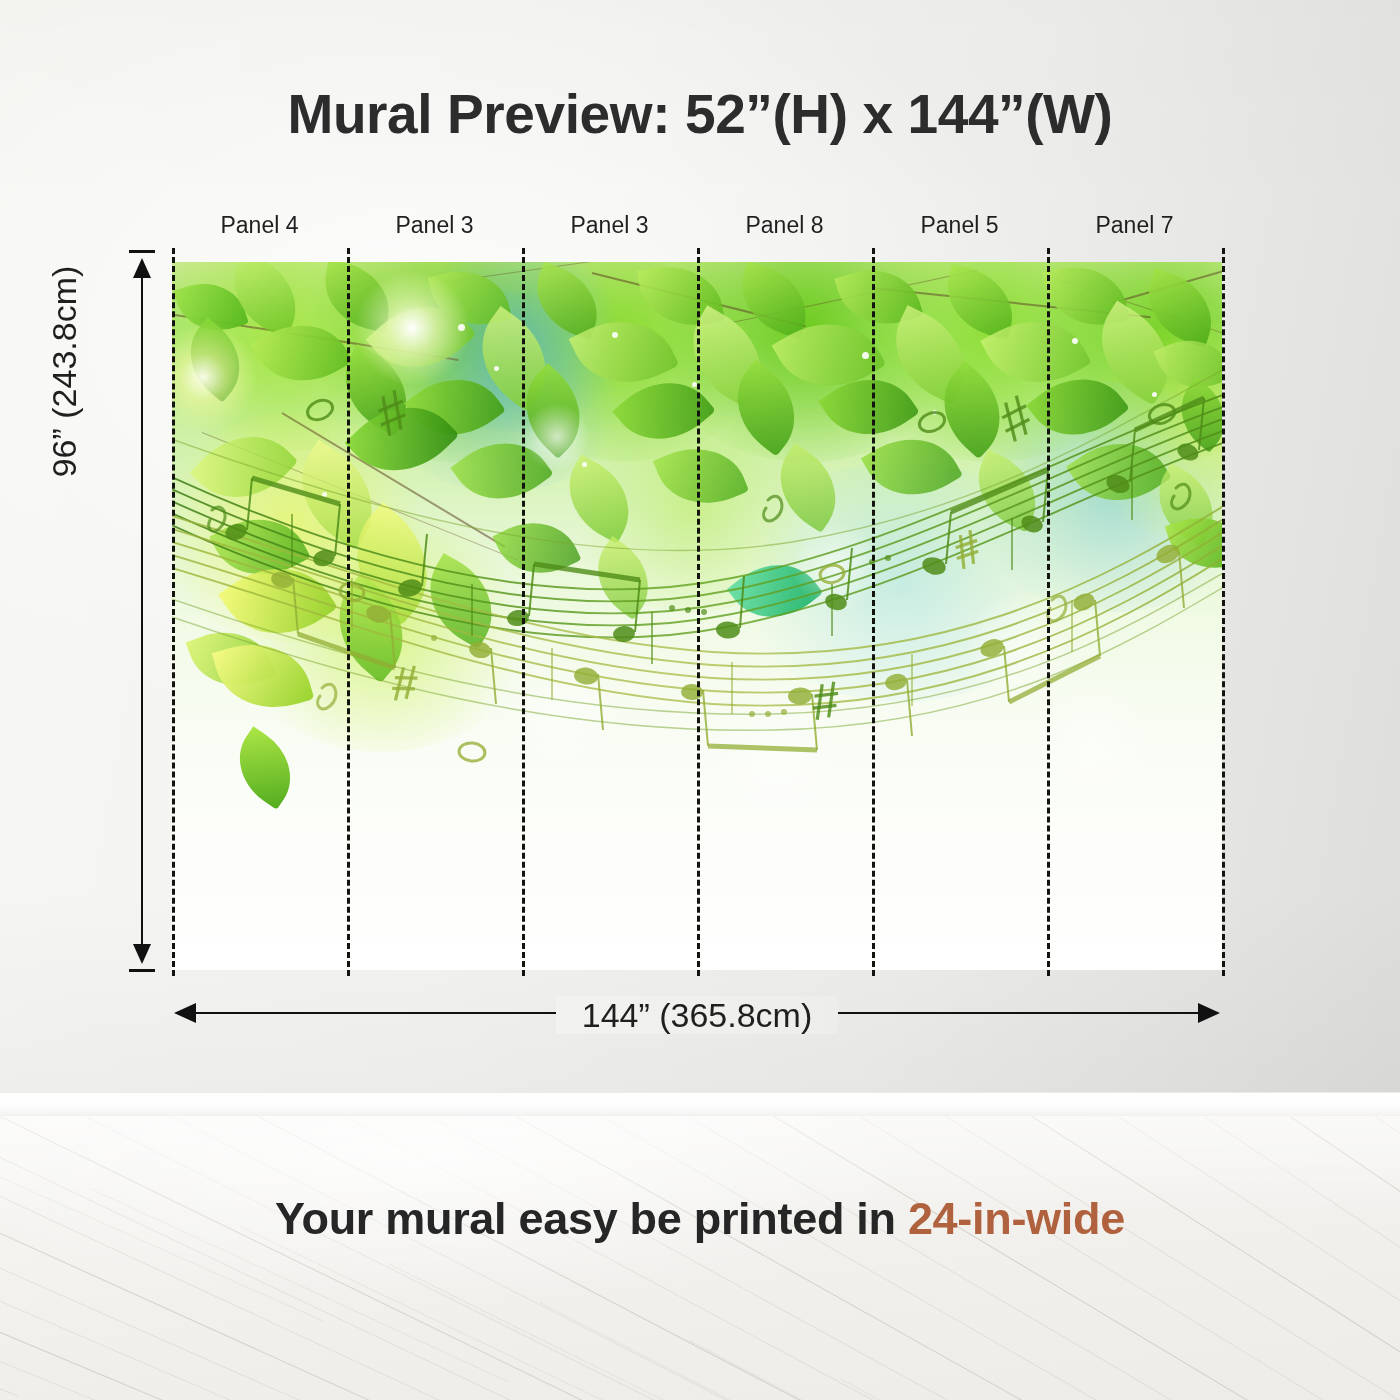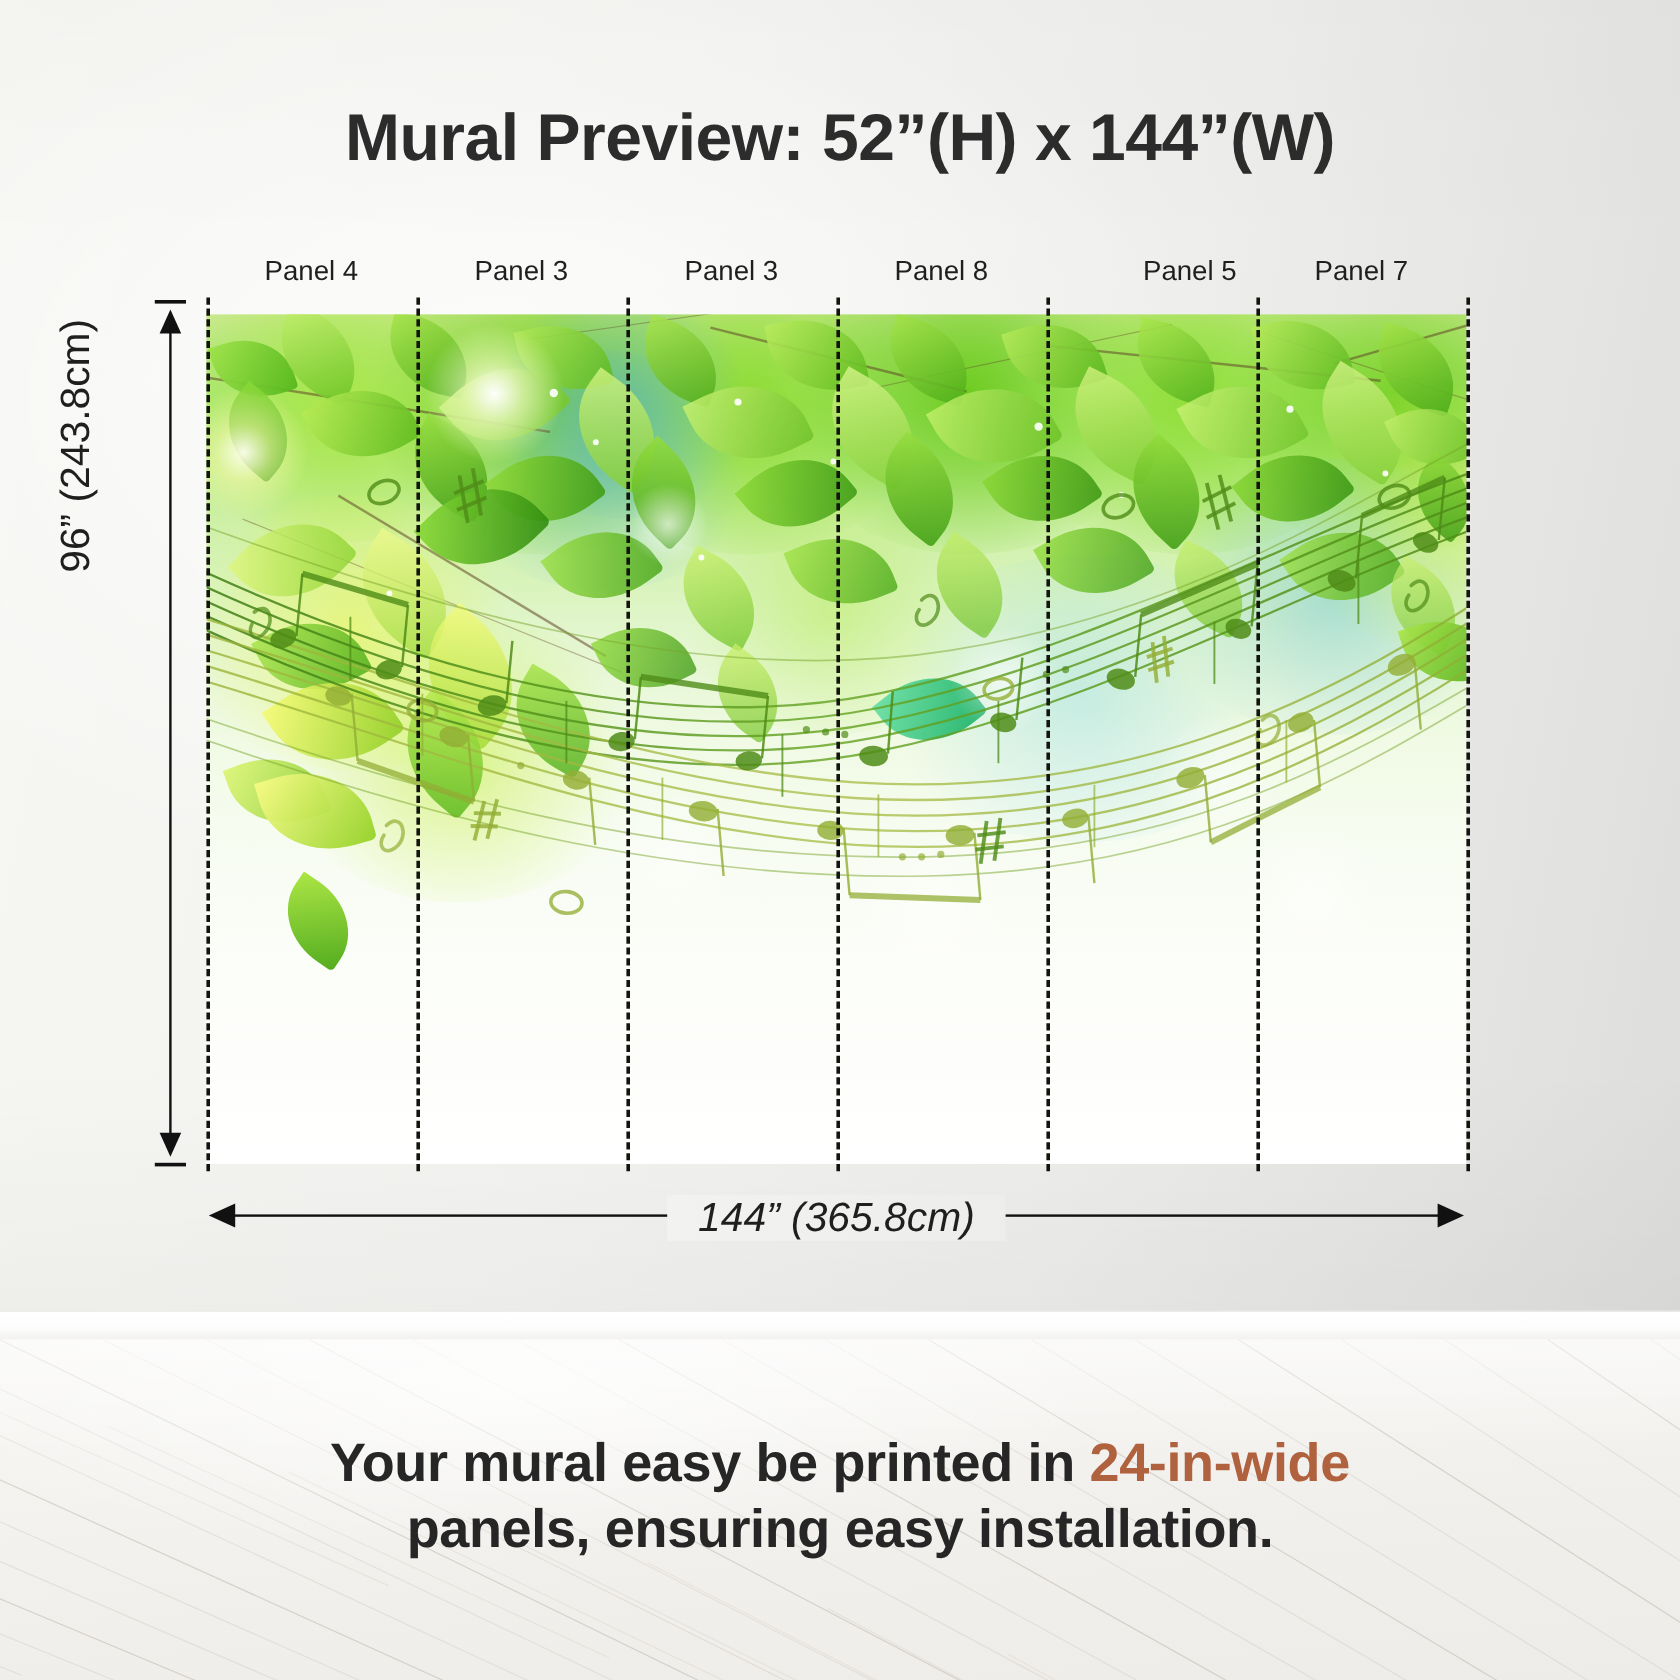--- a/index.html
+++ b/index.html
@@ -140,21 +140,20 @@
     border-top:10px solid transparent; border-bottom:10px solid transparent;
     border-left:22px solid #111;
   }
   #hlabel {
     position:absolute; left:0; top:-4px; width:1050px; text-align:center;
     font-size:34px; color:#1f1f1f;
   }
   #hlabel span {
     background:linear-gradient(90deg,#f2f2f0,#ededeb);
     padding:0 26px;
-    font-style:italic;
   }
 
   
   #caption {
     position:absolute; left:0; top:1192px; width:1400px;
     text-align:center; line-height:1.22;
     font-size:45px; font-weight:bold; color:#262626;
     letter-spacing:-0.3px;
   }
   #caption .accent { color:#b0613d; }
@@ -464,21 +463,21 @@
 <div class="divider" style="left:522px;"></div>
 <div class="divider" style="left:697px;"></div>
 <div class="divider" style="left:872px;"></div>
 <div class="divider" style="left:1047px;"></div>
 <div class="divider" style="left:1222px;"></div>
 
 <div class="panel-label" style="left:172px;">Panel 4</div>
 <div class="panel-label" style="left:347px;">Panel 3</div>
 <div class="panel-label" style="left:522px;">Panel 3</div>
 <div class="panel-label" style="left:697px;">Panel 8</div>
-<div class="panel-label" style="left:904px;text-align:center;">Panel 5</div>
+<div class="panel-label" style="left:872px;text-align:center;">Panel 5</div>
 <div class="panel-label" style="left:1047px;">Panel 7</div>
 
 <div id="vdim">
   <div class="cap top"></div>
   <div class="head-up"></div>
   <div class="shaft"></div>
   <div class="head-dn"></div>
   <div class="cap bot"></div>
 </div>
 <div id="vlabel">96” (243.8cm)</div>
@@ -524,14 +523,13 @@
       <div class="grain" style="left:390px;top:148px;width:540px;transform:rotate(26.4deg);"></div>
       <div class="grain" style="left:540px;top:186px;width:580px;transform:rotate(27.2deg);"></div>
       <div class="grain" style="left:690px;top:224px;width:620px;transform:rotate(28deg);"></div>
       <div class="grain" style="left:840px;top:262px;width:660px;transform:rotate(28.8deg);"></div>
     </div>
   <div id="floor-sheen"></div>
 </div>
 
 <div id="caption">
   <span>Your mural easy be printed in </span><span class="accent">24-in-wide</span><br>
-  <span>panels, ensuring easy installation.</span>
 </div>
 
 </body></html>

